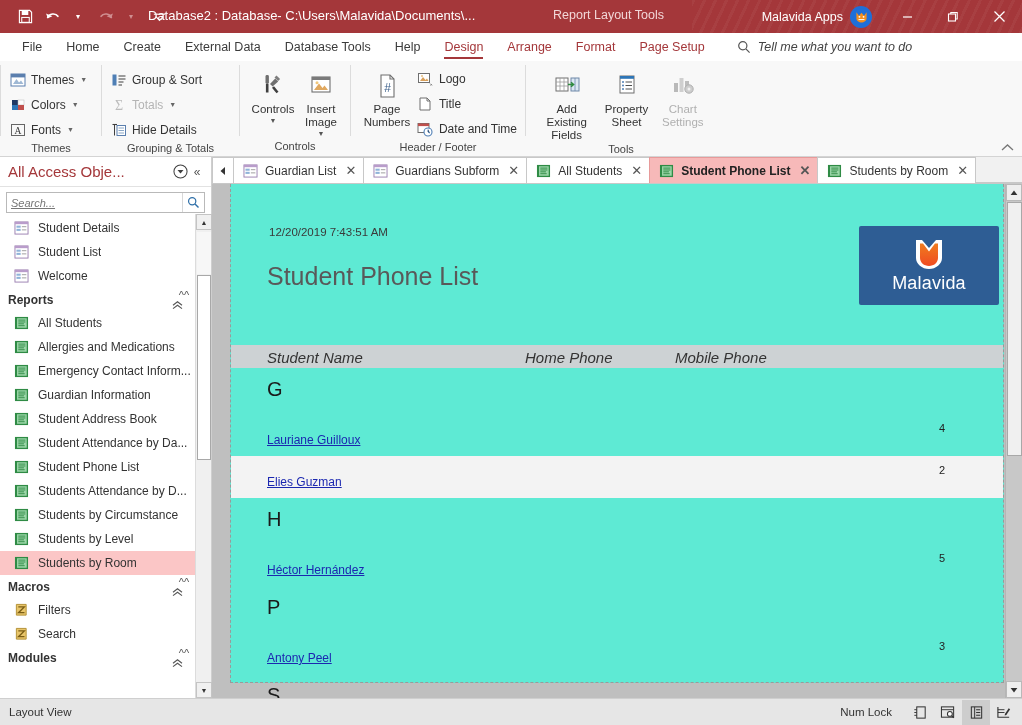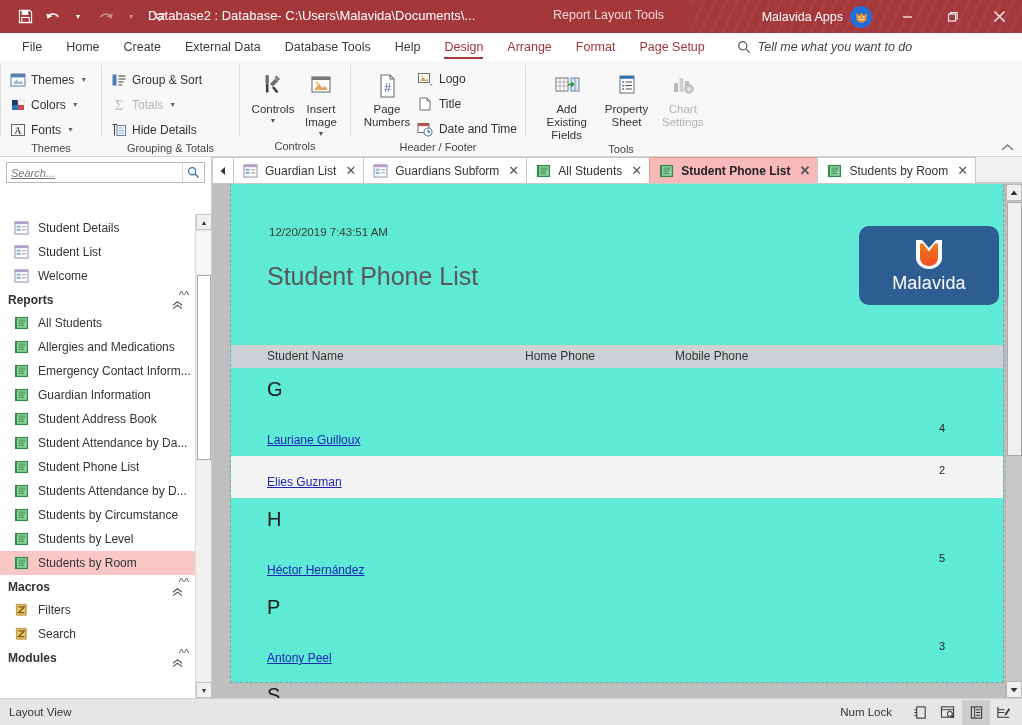--- a/index.html
+++ b/index.html
@@ -172,29 +172,29 @@
     background:#bfbfbf; overflow:hidden;
   }
   .page {
     position:absolute; left:18px; top:0px; width:774px; height:499px;
     background:#5eead4; border:1px dashed #9a9a9a; border-top:0;
   }
   .rpt-date { position:absolute; left:38px; top:42px; font-size:11.5px; color:#3a3a3a; }
   .rpt-title { position:absolute; left:36px; top:78px; font-size:25px; color:#595959; font-weight:normal;}
   .logo {
     position:absolute; left:628px; top:42px; width:140px; height:79px;
-    background:#2e5d94; border-radius:10px;
+    background:#2e5d94; border-radius:2px;
     display:flex; flex-direction:column; align-items:center; justify-content:center; gap:1px;
   }
   .logo .mark { width:36px; height:34px; }
   .logo .word { color:#fff; font-size:18px; letter-spacing:0.2px; }
   .colhdr {
     position:absolute; left:0px; top:161px; width:772px; height:23px; background:#cdd2d4;
   }
-  .colhdr .c { position:absolute; top:4px; font-size:12px; color:#333; }
+  .colhdr .c { position:absolute; top:4px; font-size:15px; color:#333;font-style:italic; }
   .grpletter { position:absolute; font-size:20px; color:#1a1a1a; }
   .sname {
     position:absolute; font-size:12px; color:#1b27b0; text-decoration:underline;
   }
   .snum { position:absolute; font-size:11px; color:#222; text-align:right; width:20px;}
   .band-alt { position:absolute; left:0; width:772px; background:#f3f3f3; }
   
   .doc-sb {
     position:absolute; right:0; top:184px; width:17px; height:514px; background:#c8c8c8;
     border-left:1px solid #b5b5b5;
@@ -524,20 +524,30 @@
   </div>
 
   <div class="ribbon-collapse">
     <svg width="13" height="9" viewBox="0 0 13 9">
         <path d="M1 7 L6.5 2 L12 7" fill="none" stroke="#777" stroke-width="1.3"></path>
       </svg>
   </div>
 </div>
 
 <div class="navpane">
+  <div class="nav-header">
+    <span class="nav-title">All Access Obje...</span>
+    <span class="nav-drop">
+      <svg width="15" height="15" viewBox="0 0 16 16">
+          <circle cx="8" cy="8" r="7" fill="none" stroke="#3f3f3f" stroke-width="1.1"></circle>
+          <path d="M4.8 6.3 L8 10 L11.2 6.3 Z" fill="#3f3f3f"></path>
+        </svg>
+    </span>
+    <span class="nav-collapse">«</span>
+  </div>
 
   <div class="nav-search">
     <input value="" placeholder="Search..." style="">
     <span class="sbtn">
       <svg width="13" height="13" viewBox="0 0 14 14">
           <circle cx="5.6" cy="5.6" r="3.9" fill="none" stroke="#2e6fa8" stroke-width="1.3"></circle>
           <path d="M8.6 8.6 L12.4 12.4" stroke="#2e6fa8" stroke-width="1.5"></path>
         </svg>
     </span>
   </div>

